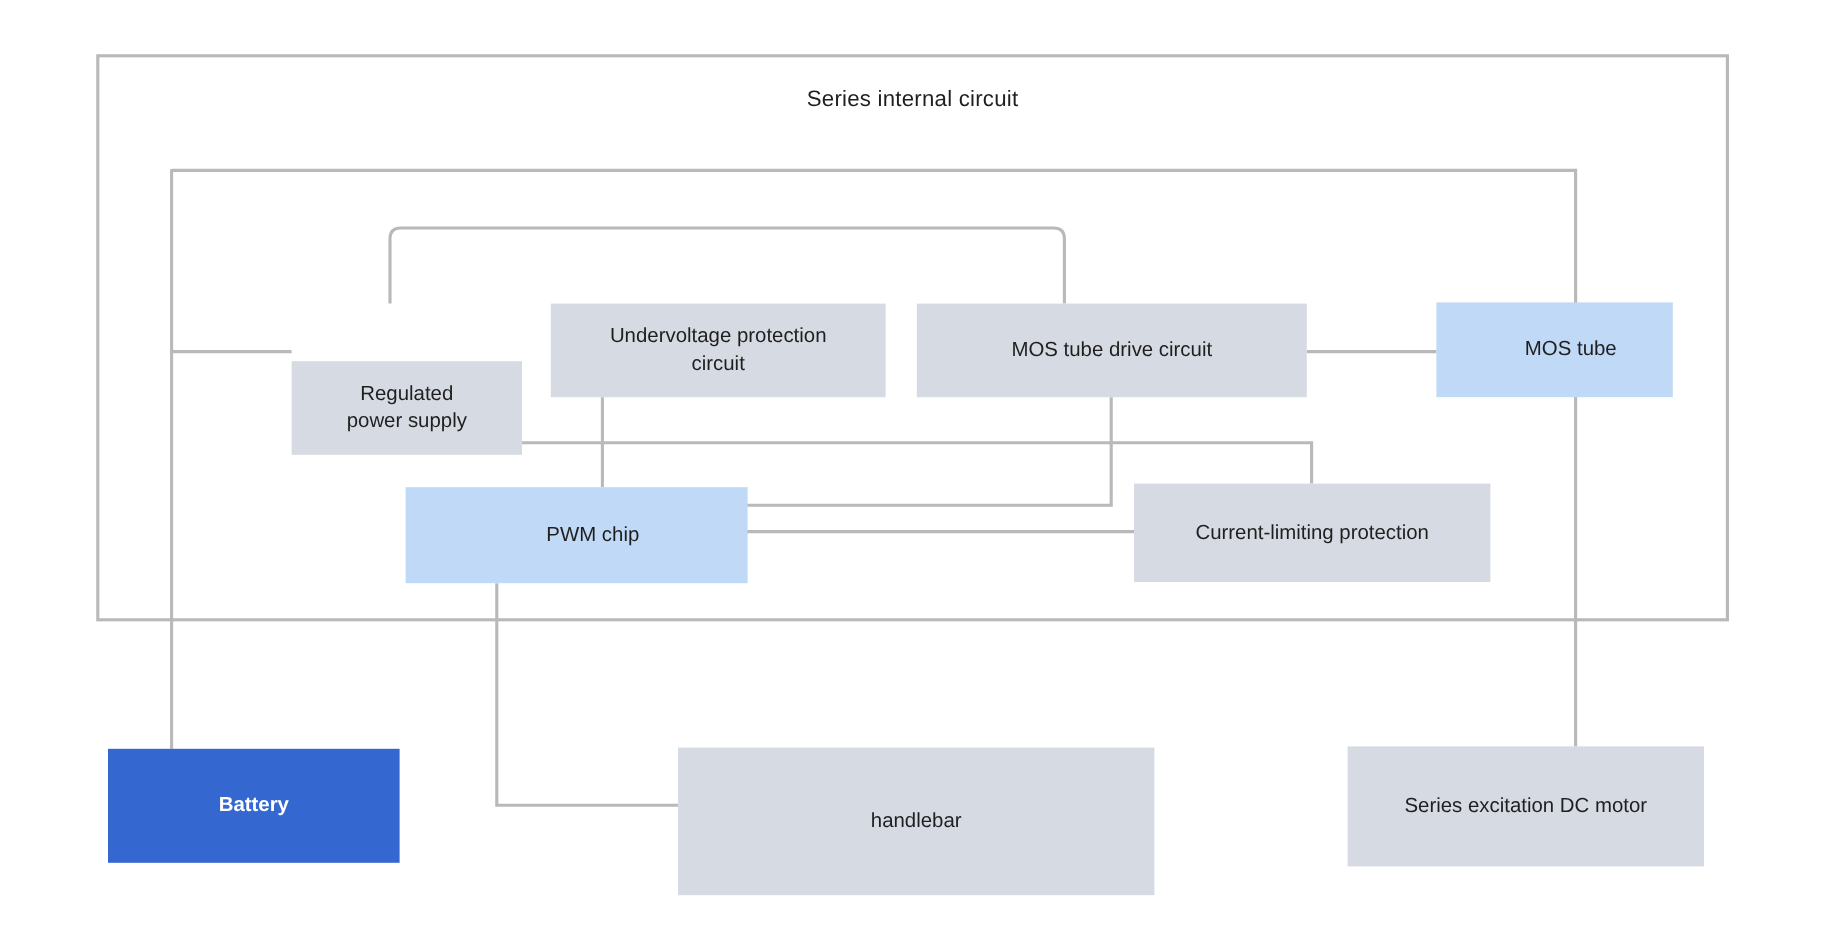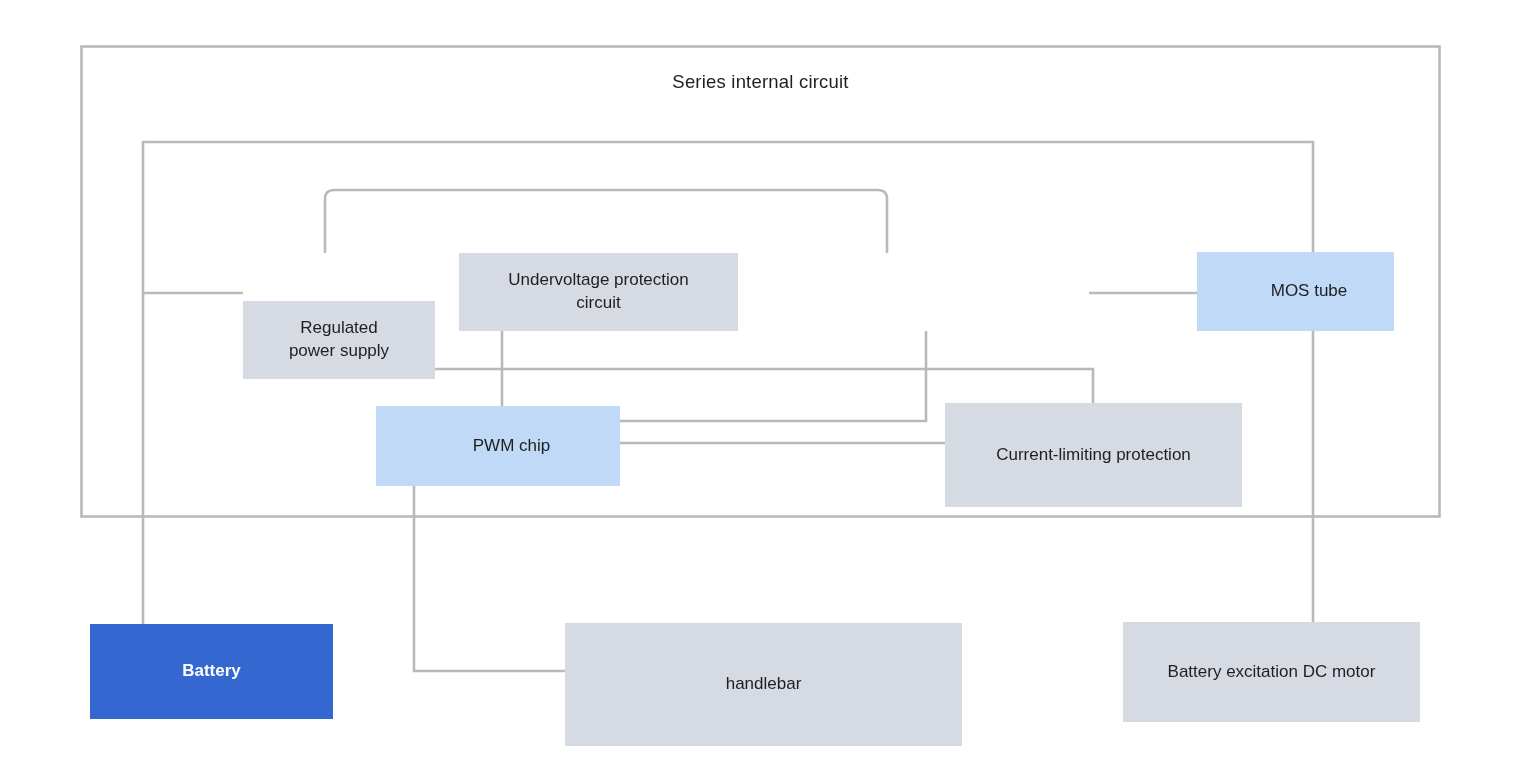--- a/index.html
+++ b/index.html
@@ -62,22 +62,22 @@
   .node.battery {
     background: var(--battery-blue);
     color: var(--battery-text);
     font-weight: bold;
   }
   
   #node-regulated     { left: 243px;  top: 253px; width: 192px; height: 78px; margin-top: 48px; }
   #node-undervoltage  { left: 459px;  top: 253px; width: 279px; height: 78px; align-items: center; }
   #node-mos-drive     { left: 764px;  top: 253px; width: 325px; height: 78px; }
   #node-mos-tube      { left: 1197px; top: 252px; width: 197px; height: 79px; }
-  #node-pwm           { left: 338px;  top: 406px; width: 244px; height: 80px; margin-left: 38px; }
-  #node-current-limit { left: 945px;  top: 403px; width: 297px; height: 104px; }
+  #node-pwm           { left: 338px;  top: 406px; width: 285px; height: 80px; }
+  #node-current-limit { left: 945px;  top: 403px; width: 297px; height: 82px; }
   #node-battery       { left: 90px;   top: 624px; width: 243px; height: 95px; }
   #node-handlebar     { left: 565px;  top: 623px; width: 397px; height: 123px; }
   #node-motor         { left: 1123px; top: 622px; width: 297px; height: 100px; }
 </style>
 </head>
 <body>
 
 <div class="canvas">
 
   <svg class="wires" viewBox="0 0 1522 778" xmlns="http://www.w3.org/2000/svg">
@@ -110,20 +110,23 @@
   <div class="node gray" id="node-regulated">
     <span>Regulated
 power supply</span>
   </div>
 
   <div class="node gray" id="node-undervoltage">
     <span>Undervoltage protection
 circuit</span>
   </div>
 
+  <div class="node gray" id="node-mos-drive">
+    <span>MOS tube drive circuit</span>
+  </div>
 
   <div class="node blue" id="node-mos-tube">
     <span>MOS tube</span>
   </div>
 
   <div class="node blue" id="node-pwm">
     <span>PWM chip</span>
   </div>
 
   <div class="node gray" id="node-current-limit">
@@ -132,16 +135,16 @@
 
   <div class="node battery" id="node-battery">
     <span>Battery</span>
   </div>
 
   <div class="node gray" id="node-handlebar">
     <span>handlebar</span>
   </div>
 
   <div class="node gray" id="node-motor">
-    <span>Battery excitation DC motor</span>
+    <span>Series excitation DC motor</span>
   </div>
 
 </div>
 
 </body></html>

